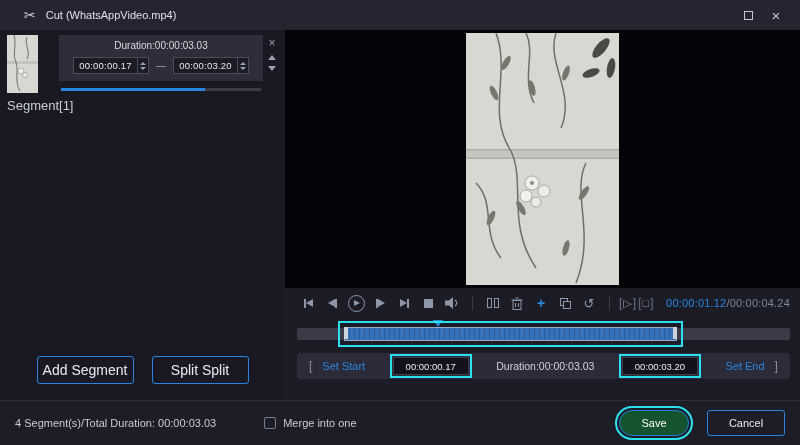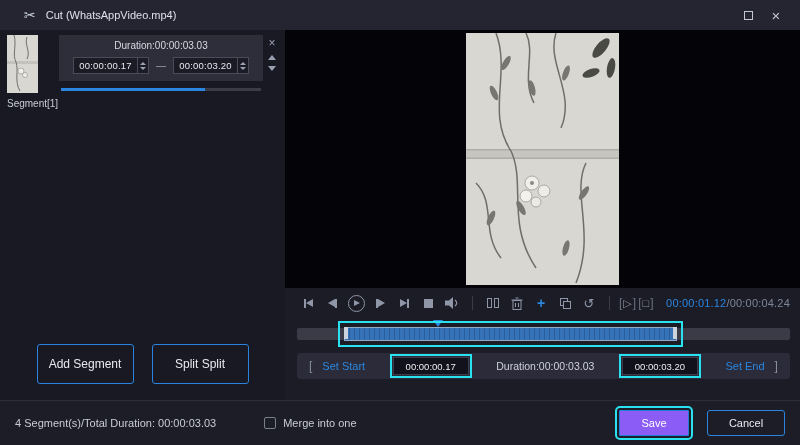--- a/index.html
+++ b/index.html
@@ -17,41 +17,41 @@
 
   
   .body { flex:1; display:flex; min-height:0; }
   .left-panel { width:285px; background:#191924; display:flex; flex-direction:column; justify-content:space-between; flex:0 0 auto; }
   .right-panel { flex:1; background:#1c1c27; display:flex; flex-direction:column; }
 
   
   .segment-editor { display:flex; padding:5px 4px 0 7px; }
   .thumb-col { width:46px; display:flex; flex-direction:column; align-items:flex-start; }
   .thumbnail { width:31px; height:58px; background:#d8d7d2; overflow:hidden; }
-  .seg-label { color:#c9cdd6; font-size:10px; margin-top:5px; }
+  .seg-label { color:#c9cdd6; font-size:13px; margin-top:5px; }
   .editor-main { flex:1; margin-left:6px; }
   .editor-box { background:#2e2e3a; padding:5px 6px 7px; }
   .dur-text { color:#d6d9e0; font-size:10px; text-align:center; margin-bottom:6px; }
   .time-row { display:flex; align-items:center; justify-content:center; gap:7px; }
   .dash { color:#9aa0ac; font-size:10px; }
   .time-input { width:76px; height:17px; background:#1b1b26; border:1px solid #4a4a58; display:flex; align-items:center; }
   .ti-val { flex:1; color:#e6e8ee; font-size:9.5px; text-align:center; letter-spacing:0.2px; }
   .ti-spin { width:11px; height:100%; border-left:1px solid #4a4a58; display:flex; flex-direction:column; align-items:center; justify-content:center; gap:2px; }
   .sp-up { width:0; height:0; border-left:3px solid transparent; border-right:3px solid transparent; border-bottom:3px solid #9aa0b0; }
   .sp-down { width:0; height:0; border-left:3px solid transparent; border-right:3px solid transparent; border-top:3px solid #9aa0b0; }
   .mini-track { height:3px; background:#3c3c48; margin:7px 2px 0; position:relative; }
   .mini-fill { position:absolute; left:0; top:0; bottom:0; width:72%; background:#2a86df; }
   .editor-side { width:18px; display:flex; flex-direction:column; align-items:center; padding-top:2px; gap:6px; }
   .side-x { color:#9aa0b0; font-size:12px; line-height:1; }
   .chev-up { width:0; height:0; border-left:4px solid transparent; border-right:4px solid transparent; border-bottom:5px solid #9aa0b0; }
   .chev-down { width:0; height:0; border-left:4px solid transparent; border-right:4px solid transparent; border-top:5px solid #9aa0b0; }
 
   
   .left-buttons { display:flex; justify-content:center; gap:18px; padding-bottom:16px; }
-  .ghost-btn { background:transparent; border:1px solid #2a84dd; color:#e8eaf0; font-size:12px; padding:12px 0; width:97px; border-radius:3px; font-family:inherit; }
+  .ghost-btn { background:transparent; border:1px solid #2a84dd; color:#e8eaf0; font-size:14px; padding:5px 0; width:97px; border-radius:3px; font-family:inherit; }
 
   
   .video-area { height:258px; background:#030308; display:flex; justify-content:center; align-items:center; overflow:hidden; }
 
   
   .controls-row { height:30px; display:flex; align-items:center; padding:0 10px 0 12px; gap:2px; }
   .icon-btn { min-width:22px; height:20px; display:flex; align-items:center; justify-content:center; color:#8f96a8; }
   .pb-bar { width:2px; height:9px; background:#8f96a8; }
   .tri-l { width:0; height:0; border-top:4px solid transparent; border-bottom:4px solid transparent; border-right:7px solid #8f96a8; }
   .tri-r { width:0; height:0; border-top:4px solid transparent; border-bottom:4px solid transparent; border-left:7px solid #8f96a8; }
@@ -98,22 +98,22 @@
   .trim-duration { color:#cfd3dc; font-size:10.5px; }
 
   
   .footer { height:45px; flex:0 0 auto; background:#1d1d28; border-top:1px solid #2e2e3a;
       display:flex; align-items:center; padding:0 15px; }
   .summary { color:#c8ccd5; font-size:11px; }
   .merge-group { display:flex; align-items:flex-start; gap:7px; margin-left:48px; }
   .checkbox { width:12px; height:12px; border:1px solid #7a7f8e; border-radius:2px; background:transparent; }
   .merge-label { color:#c8ccd5; font-size:11px; }
   .footer-spacer { flex:1; }
-  .save-btn { background:#8b5cf6; border:1px solid #1f7fd8; color:#fff; font-size:11px; width:70px; height:26px;
-      border-radius:1px; font-family:inherit; outline:2px solid #2ae2ef; outline-offset:2px; margin-right:18px; }
+  .save-btn { background:#14532d; border:1px solid #1f7fd8; color:#fff; font-size:11px; width:70px; height:26px;
+      border-radius:13px; font-family:inherit; outline:2px solid #2ae2ef; outline-offset:2px; margin-right:18px; }
   .cancel-btn { background:transparent; border:1px solid #2a84dd; color:#e8eaf0; font-size:11px; width:78px; height:26px; border-radius:3px; font-family:inherit; }
 </style>
 </head>
 <body>
 
 <div class="window">
 
   <div class="titlebar">
     <span class="app-icon">✂</span>
     <span class="title-text">Cut (WhatsAppVideo.mp4)</span>

